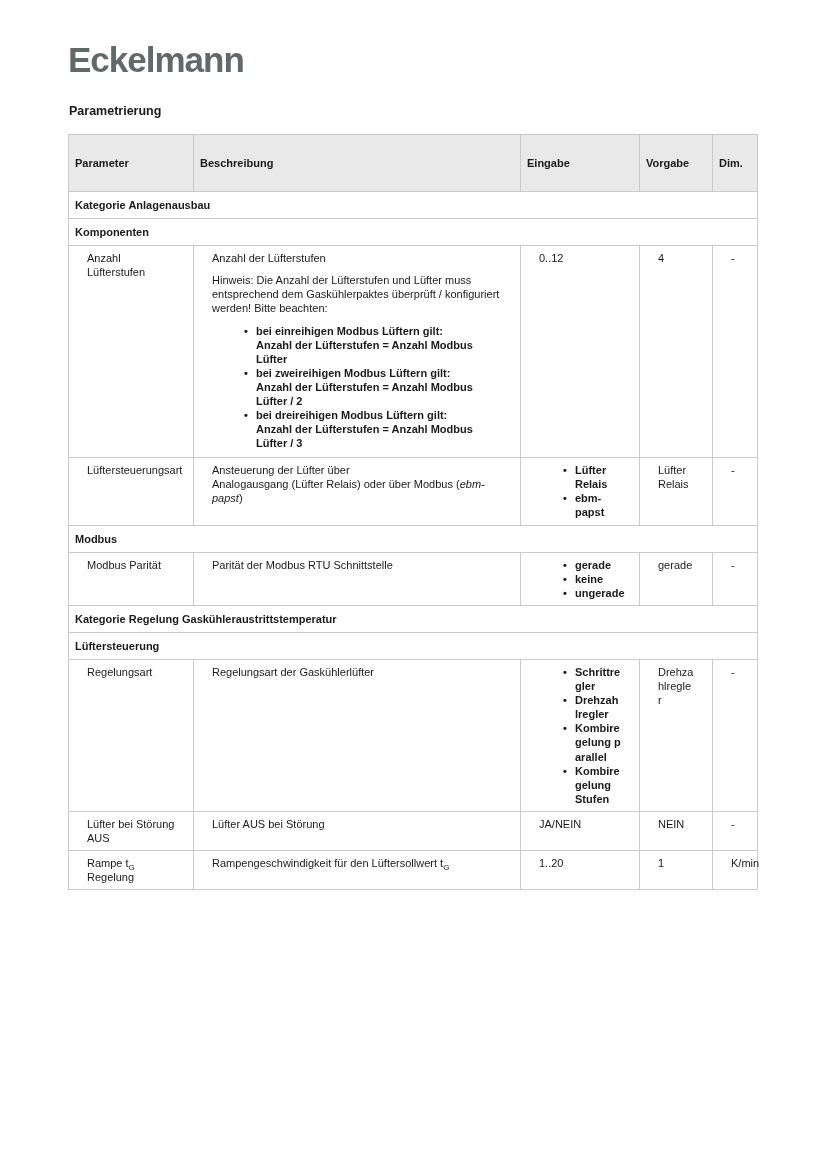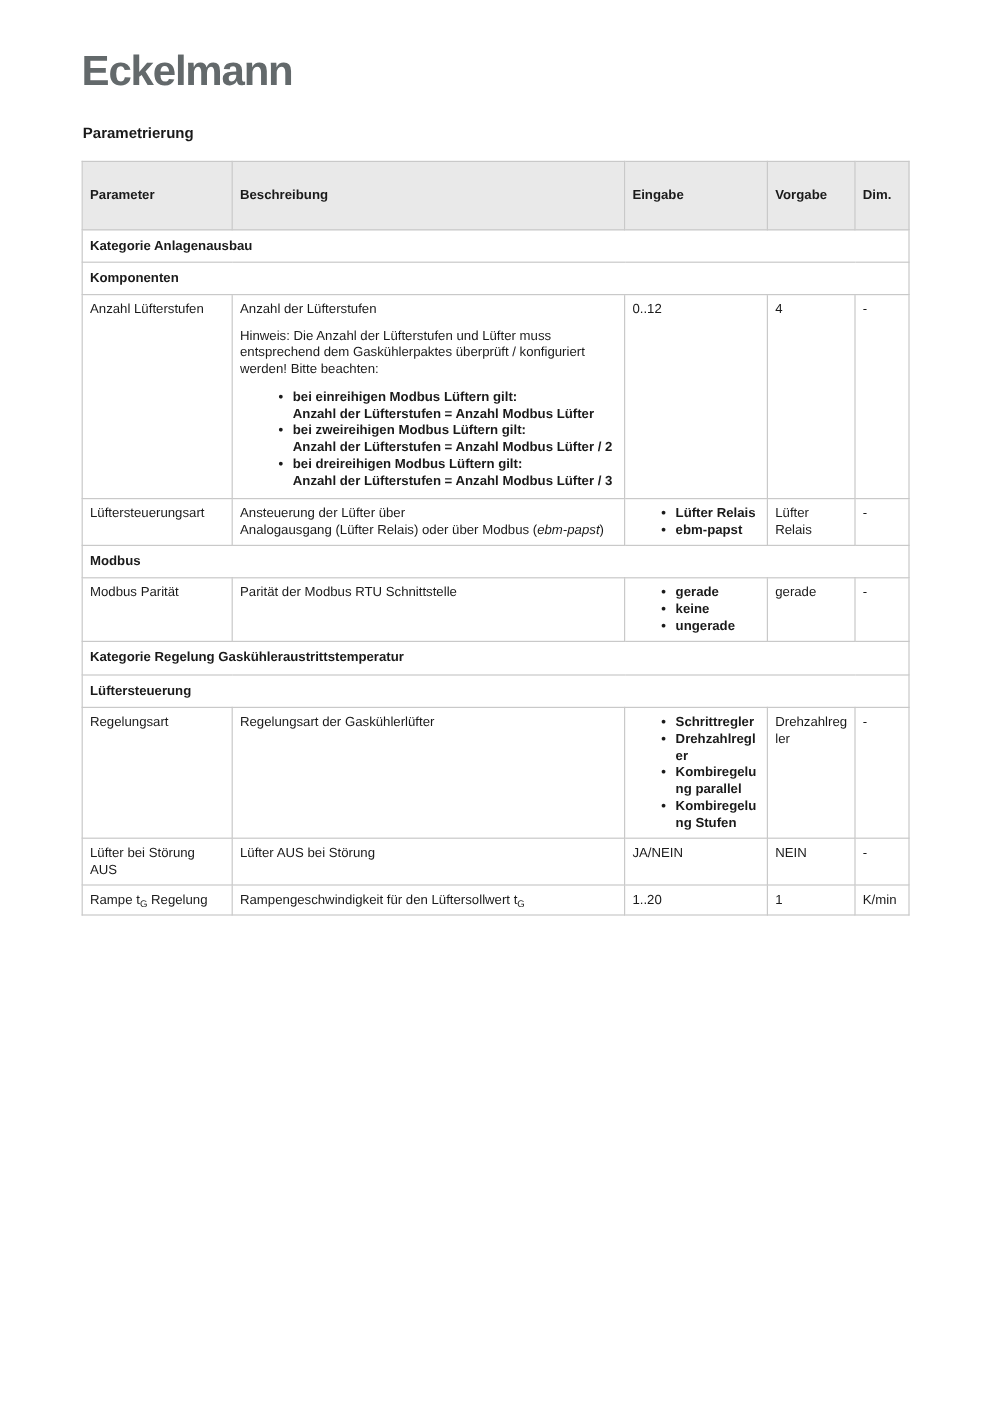--- a/index.html
+++ b/index.html
@@ -41,21 +41,21 @@
     width:689px;
     border-collapse:collapse;
     table-layout:fixed;
     font-size:11px;
     line-height:1.28;
   }
   .param-table th,
   .param-table td{
     border:1px solid var(--border);
     vertical-align:top;
-    padding:5px 6px;
+    padding:5px 18px;
     text-align:left;
     font-weight:normal;
   }
   .param-table thead th{
     background:var(--header-bg);
     font-weight:bold;
     padding:21px 6px;
   }
   .param-table tr.section-row td{
     font-weight:bold;

